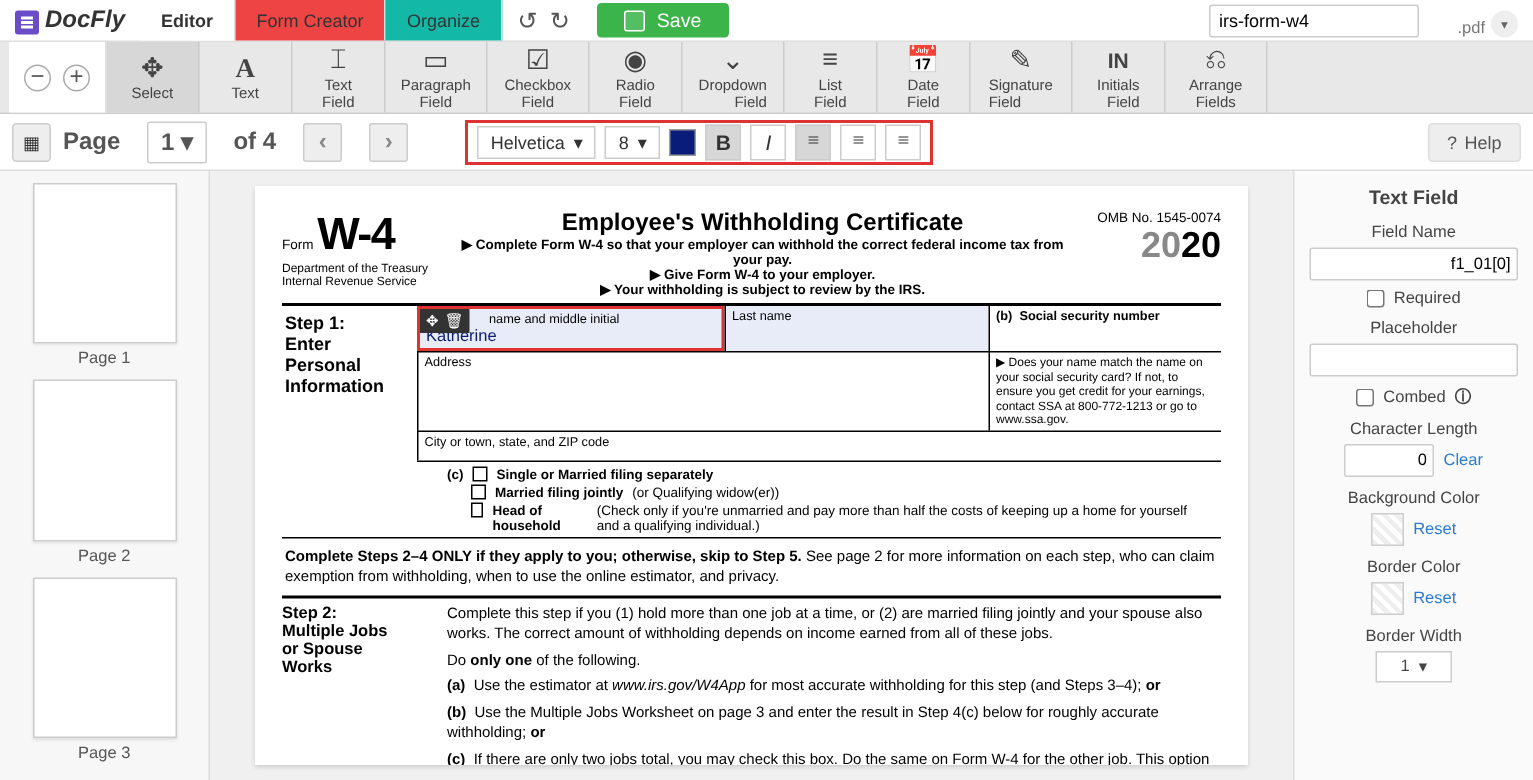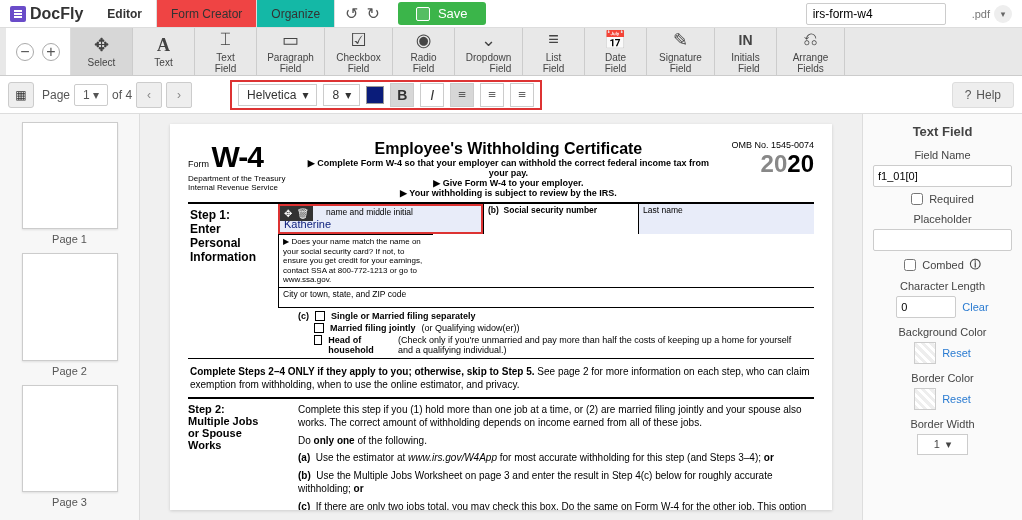--- a/index.html
+++ b/index.html
@@ -1,46 +1,46 @@
 <!DOCTYPE html>
 <html><head>
 <meta charset="utf-8">
 <style>
 * { box-sizing: border-box; margin: 0; padding: 0; font-family: Arial, Helvetica, sans-serif; }
 body { width: 1022px; height: 520px; overflow: hidden; background: #fff; font-size: 12px; color: #333; }
 
 
 .topbar { height: 28px; display: flex; align-items: center; border-bottom: 1px solid #ddd; background: #fff; }
-.logo { display: flex; align-items: center; padding: 0 10px; font-weight: bold; font-size: 16px; }
+.logo { display: flex; align-items: flex-end; padding: 0 10px; font-weight: bold; font-size: 16px; font-style: italic; }
 .logo .logo-icon { width: 16px; height: 16px; background: #6a4cc9; margin-right: 4px; border-radius: 2px; position: relative; }
 .logo .logo-icon::after { content:''; position:absolute; width:8px; height:2px; background:#fff; top:4px; left:4px; box-shadow:0 3px 0 #fff, 0 6px 0 #fff; }
 .top-tabs { display: flex; height: 100%; }
 .top-tab { padding: 0 14px; display: flex; align-items: center; border-right: 1px solid #ddd; cursor: pointer; background:#ef4444; }
 .top-tab.active { background:#fff; font-weight:bold; }
 .undo-redo { display:flex; gap:8px; padding:0 10px; font-size:16px; color:#555; }
 .save-btn { margin-left:8px; background:#3bb54a; color:#fff; padding:4px 18px; border-radius:3px; display:flex; align-items:center; gap:8px; font-size:13px; }
 .save-btn .disk { width:14px; height:14px; background:#fff2; border:1px solid #fff; border-radius:2px; position:relative; }
-.filename { margin-left:auto; display:flex; align-items:center; gap:4px; padding-right:10px; }
+.filename { margin-left:auto; display:flex; align-items:flex-end; gap:4px; padding-right:10px; }
 .filename input { width:140px; padding:3px 6px; border:1px solid #ccc; border-radius:2px; font-size:12px; }
 .ext { color:#777; font-size:11px;margin-left:22px; }
 .dropdown-caret { width:18px; height:18px; background:#eee; border-radius:50%; display:flex; align-items:center; justify-content:center; font-size:9px; color:#666; }
 
 
 .toolbar { height: 48px; background: #e8e8e8; display: flex; align-items:stretch; border-bottom:1px solid #ccc; padding-left:6px; }
 .zoom { display:flex; align-items:center; gap:8px; padding:0 10px; background:#fff; border-right:1px solid #ddd; }
 .zoom span { font-size:16px; color:#555; border:1px solid #aaa; border-radius:50%; width:18px; height:18px; display:flex; align-items:center; justify-content:center; }
 .tool { flex: 0 0 auto; width:62px; display:flex; flex-direction:column; align-items:center; justify-content:center; border-right:1px solid #ccc; cursor:pointer; gap:2px; font-size:10px; color:#444; }
 .tool.wide { width:68px; }
 .tool.sel { background:#d7d7d7; }
 .tool .ticon { font-size:18px; height:20px; display:flex; align-items:center; }
 
 
 .secbar { height: 38px; display:flex; align-items:center; padding:0 8px; gap:8px; border-bottom:1px solid #ddd; background:#fff; }
 .grid-btn { width:26px; height:26px; border:1px solid #ccc; border-radius:3px; display:flex; align-items:center; justify-content:center; background:#eee; }
-.page-nav { display:flex; align-items:center; gap:4px; font-size:12px; color:#555; }
+.page-nav { display:flex; align-items:center; gap:18px; font-size:16px; color:#555;font-weight:bold; }
 .page-nav select, .page-nav .pg { border:1px solid #ccc; padding:3px 8px; border-radius:2px; background:#fff; }
 .nav-arrow { width:26px; height:26px; border:1px solid #ccc; background:#eee; display:flex; align-items:center; justify-content:center; border-radius:2px; color:#888; }
 .text-controls { margin-left:30px; border:2px solid #d33; padding:3px 6px; display:flex; align-items:center; gap:6px; height:30px; }
 .font-sel, .size-sel { border:1px solid #ccc; padding:3px 8px; font-size:12px; background:#fff; display:flex; gap:6px; align-items:center; }
 .color-sw { width:18px; height:18px; background:#0a1c7a; border:1px solid #999; }
 .fmt-btn { width:24px; height:24px; border:1px solid #ccc; display:flex; align-items:center; justify-content:center; font-family:serif; font-size:14px; }
 .fmt-btn.active { background:#d7d7d7; }
 .help-btn { margin-left:auto; background:#eee; padding:5px 12px; border-radius:3px; display:flex; align-items:center; gap:5px; color:#555; border:1px solid #ddd; }
 
 
@@ -81,21 +81,21 @@
 .para { font-size:10px; padding:6px 2px; line-height:1.3; }
 .step2 { display:flex; gap:14px; padding-top:4px; border-top:2px solid #000; }
 .step2-left { width:96px; font-size:11px; }
 .step2-right { flex:1; font-size:10px; line-height:1.35; }
 .step2-right p { margin-bottom:4px; }
 
 
 .rside { width:160px; border-left:1px solid #ddd; background:#fafafa; padding:10px 10px; font-size:11px; color:#444; overflow:hidden; }
 .rside h3 { text-align:center; font-size:13px; margin-bottom:10px; font-weight:bold; }
 .rside .lbl { text-align:center; font-size:11px; margin:8px 0 4px; }
-.rside input[type=text] { width:100%; padding:4px; border:1px solid #ccc; border-radius:2px; font-size:11px; }
+.rside input[type=text] { width:100%; padding:4px; border:1px solid #ccc; border-radius:2px; font-size:11px;text-align:right; }
 .rside .ck { display:flex; align-items:center; justify-content:center; gap:6px; margin:6px 0; }
 .rside .ck input { width:12px; height:12px; }
 .rside .inline { display:flex; gap:6px; align-items:center; justify-content:center; }
 .rside .link { color:#2a7bd1; cursor:pointer; }
 .rside .swatch { width:22px; height:22px; border:1px solid #ccc; background:repeating-linear-gradient(45deg,#eee,#eee 3px,#fff 3px,#fff 6px); }
 .rside .sel { border:1px solid #ccc; padding:3px 16px; background:#fff; display:inline-flex; gap:6px; }
 </style>
 </head>
 <body>
 
@@ -167,21 +167,21 @@
       <span style="white-space:pre-line;text-align:center">List
 Field</span>
     </div>
   <div class="tool">
       <span class="ticon">📅</span>
       <span style="white-space:pre-line;text-align:center">Date
 Field</span>
     </div>
   <div class="tool wide">
       <span class="ticon">✎</span>
-      <span style="white-space:pre-line;text-align:center">Signature
+      <span style="white-space:pre-line;">Signature
 Field</span>
     </div>
   <div class="tool">
       <span class="ticon" style="font-size:14px;font-weight:bold">IN</span>
       <span style="white-space:pre-line;text-align:right">Initials
 Field</span>
     </div>
   <div class="tool wide">
       <span class="ticon">⎌</span>
       <span style="white-space:pre-line;text-align:center">Arrange
@@ -258,24 +258,25 @@
         <div class="fields">
           <div class="field-row">
             <div class="field-cell namefield">
               <div class="handle">
                 <span>✥</span>
                 <span>🗑</span>
               </div>
               <span class="flabel">name and middle initial</span>
               <input type="text" value="Katherine" style="">
             </div>
+            <div class="field-cell lastname">Last name</div>
             <div class="field-cell ssn"><b>(b)</b>&nbsp;&nbsp;<b>Social security number</b></div>
-            <div class="field-cell lastname">Last name</div>
           </div>
           <div class="field-row addr-row">
+            <div class="field-cell">Address</div>
             <div class="matchbox" rowspan="2">▶ Does your name match the name on your social security card? If not, to ensure you get credit for your earnings, contact SSA at 800-772-1213 or go to www.ssa.gov.</div>
           </div>
           <div class="field-row addr-row">
             <div class="field-cell">City or town, state, and ZIP code</div>
           </div>
           <div class="checks">
             <div class="cline">
                 <b>(c)</b> 
                 <span class="cbox"></span> 
                 <b>Single or Married filing separately</b>

